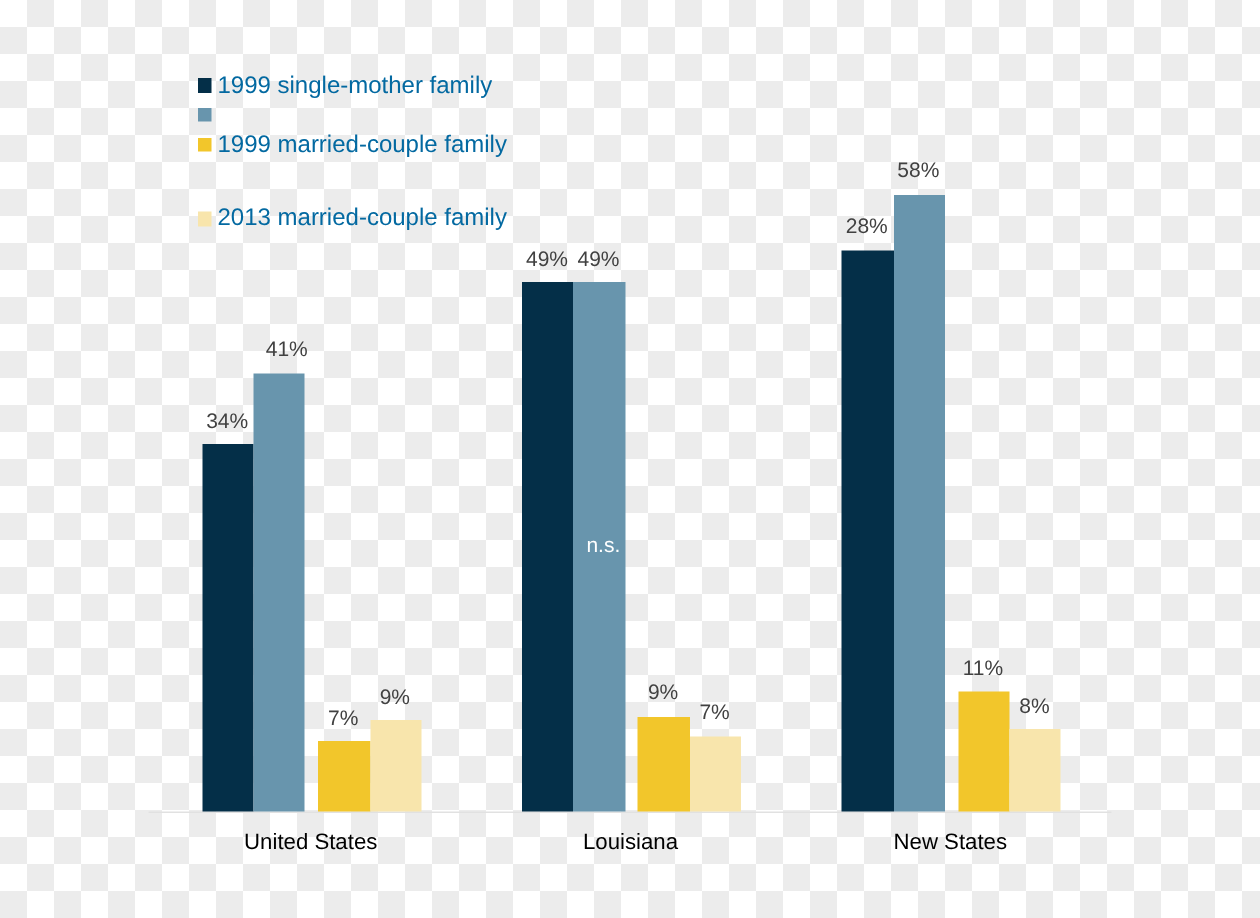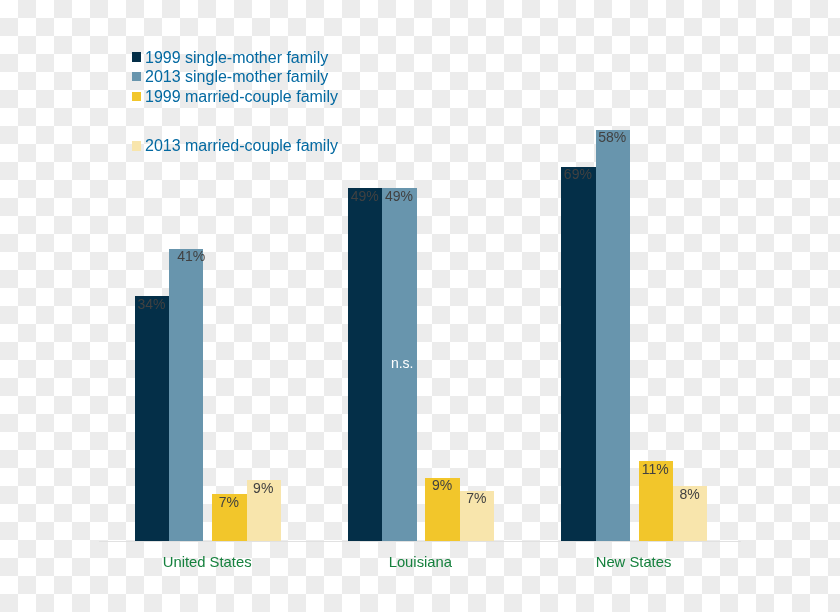--- a/index.html
+++ b/index.html
@@ -18,37 +18,36 @@
 
   
   #legend{position:absolute;left:0;top:0;}
   .legend-row{position:absolute;}
   .swatch{position:absolute;width:9.4px;height:9.4px;}
   .legend-label{position:absolute;font-size:16px;color:#0369a1;line-height:1;white-space:pre;}
 
   
   #axis{position:absolute;left:99px;top:541px;width:642px;height:1px;background:#e1e1e1;}
   .bar{position:absolute;}
-  .bar-value-label{position:absolute;font-size:14px;color:#414141;text-align:center;line-height:1;white-space:pre;margin-top:24px;}
-  .category-label{position:absolute;font-size:14.8px;color:#15803d;text-align:center;line-height:1;white-space:pre;}
+  .bar-value-label{position:absolute;font-size:14px;color:#414141;text-align:center;line-height:1;white-space:pre;}
+  .category-label{position:absolute;font-size:14.8px;color:#000000;text-align:center;line-height:1;white-space:pre;}
   .ns-label{position:absolute;font-size:14px;color:#ffffff;text-align:center;line-height:1;white-space:pre;}
 </style>
 </head>
 <body>
 
 <div id="stage">
 
   <div id="legend">
     <div class="legend-row" style="left: 131.7px; top: 52.1px; width: 190px; height: 19.6px;">
       <span class="swatch" style="left: 0px; top: 0.4px; background: rgb(4, 47, 72);"></span>
       <span class="legend-label" style="left: 13.3px; top: -2.6px;">1999 single-mother family</span>
     </div>
     <div class="legend-row" style="left: 131.7px; top: 71.7px; width: 190px; height: 19.6px;">
       <span class="swatch" style="left: 0px; top: 0.4px; background: rgb(104, 149, 173);"></span>
-      <span class="legend-label" style="left: 13.3px; top: -2.6px;">2013 single-mother family</span>
     </div>
     <div class="legend-row" style="left: 131.7px; top: 91.3px; width: 190px; height: 19.6px;">
       <span class="swatch" style="left: 0px; top: 0.4px; background: rgb(242, 198, 43);"></span>
       <span class="legend-label" style="left: 13.3px; top: -2.6px;">1999 married-couple family</span>
     </div>
     <div class="legend-row" style="left: 131.7px; top: 125px; width: 190px; height: 19.6px; margin-top: 16px;">
       <span class="swatch" style="left: 0px; top: 0.4px; background: rgb(248, 229, 172);"></span>
       <span class="legend-label" style="left: 13.3px; top: -2.6px;">2013 married-couple family</span>
     </div>
   </div>
@@ -66,21 +65,21 @@
       <div class="bar-value-label" style="left: 226.05px; width: 74.35px; top: 456.57px;">9%</div>
       <div class="bar" style="left: 348px; top: 188.074px; width: 34.35px; height: 352.926px; background: rgb(4, 47, 72);"></div>
       <div class="bar-value-label" style="left: 327.5px; width: 74.35px; top: 164.574px;">49%</div>
       <div class="bar" style="left: 382.35px; top: 188.074px; width: 34.35px; height: 352.926px; background: rgb(104, 149, 173);"></div>
       <div class="bar-value-label" style="left: 361.85px; width: 74.35px; top: 164.574px;">49%</div>
       <div class="bar" style="left: 425.4px; top: 477.997px; width: 34.35px; height: 63.0028px; background: rgb(242, 198, 43);"></div>
       <div class="bar-value-label" style="left: 404.9px; width: 74.35px; top: 454.497px;">9%</div>
       <div class="bar" style="left: 459.75px; top: 490.792px; width: 34.35px; height: 50.2078px; background: rgb(248, 229, 172);"></div>
       <div class="bar-value-label" style="left: 439.25px; width: 74.35px; top: 467.292px;">7%</div>
       <div class="bar" style="left: 561.2px; top: 166.988px; width: 34.35px; height: 374.012px; background: rgb(4, 47, 72);"></div>
-      <div class="bar-value-label" style="left: 540.7px; width: 74.35px; top: 143.488px;">69%</div>
+      <div class="bar-value-label" style="left: 540.7px; width: 74.35px; top: 143.488px;">28%</div>
       <div class="bar" style="left: 595.55px; top: 129.89px; width: 34.35px; height: 411.11px; background: rgb(104, 149, 173);"></div>
       <div class="bar-value-label" style="left: 575.05px; width: 74.35px; top: 106.39px;">58%</div>
       <div class="bar" style="left: 638.6px; top: 461.128px; width: 34.35px; height: 79.872px; background: rgb(242, 198, 43);"></div>
       <div class="bar-value-label" style="left: 618.1px; width: 74.35px; top: 437.628px;">11%</div>
       <div class="bar" style="left: 672.95px; top: 486.003px; width: 34.35px; height: 54.997px; background: rgb(248, 229, 172);"></div>
       <div class="bar-value-label" style="left: 652.45px; width: 74.35px; top: 462.503px;">8%</div>
     </div>
 
   <div class="category-label" style="left: 94.1px; width: 226.1px; top: 554.6px;">United States</div>
   <div class="category-label" style="left: 307.3px; width: 226.1px; top: 554.6px;">Louisiana</div>

